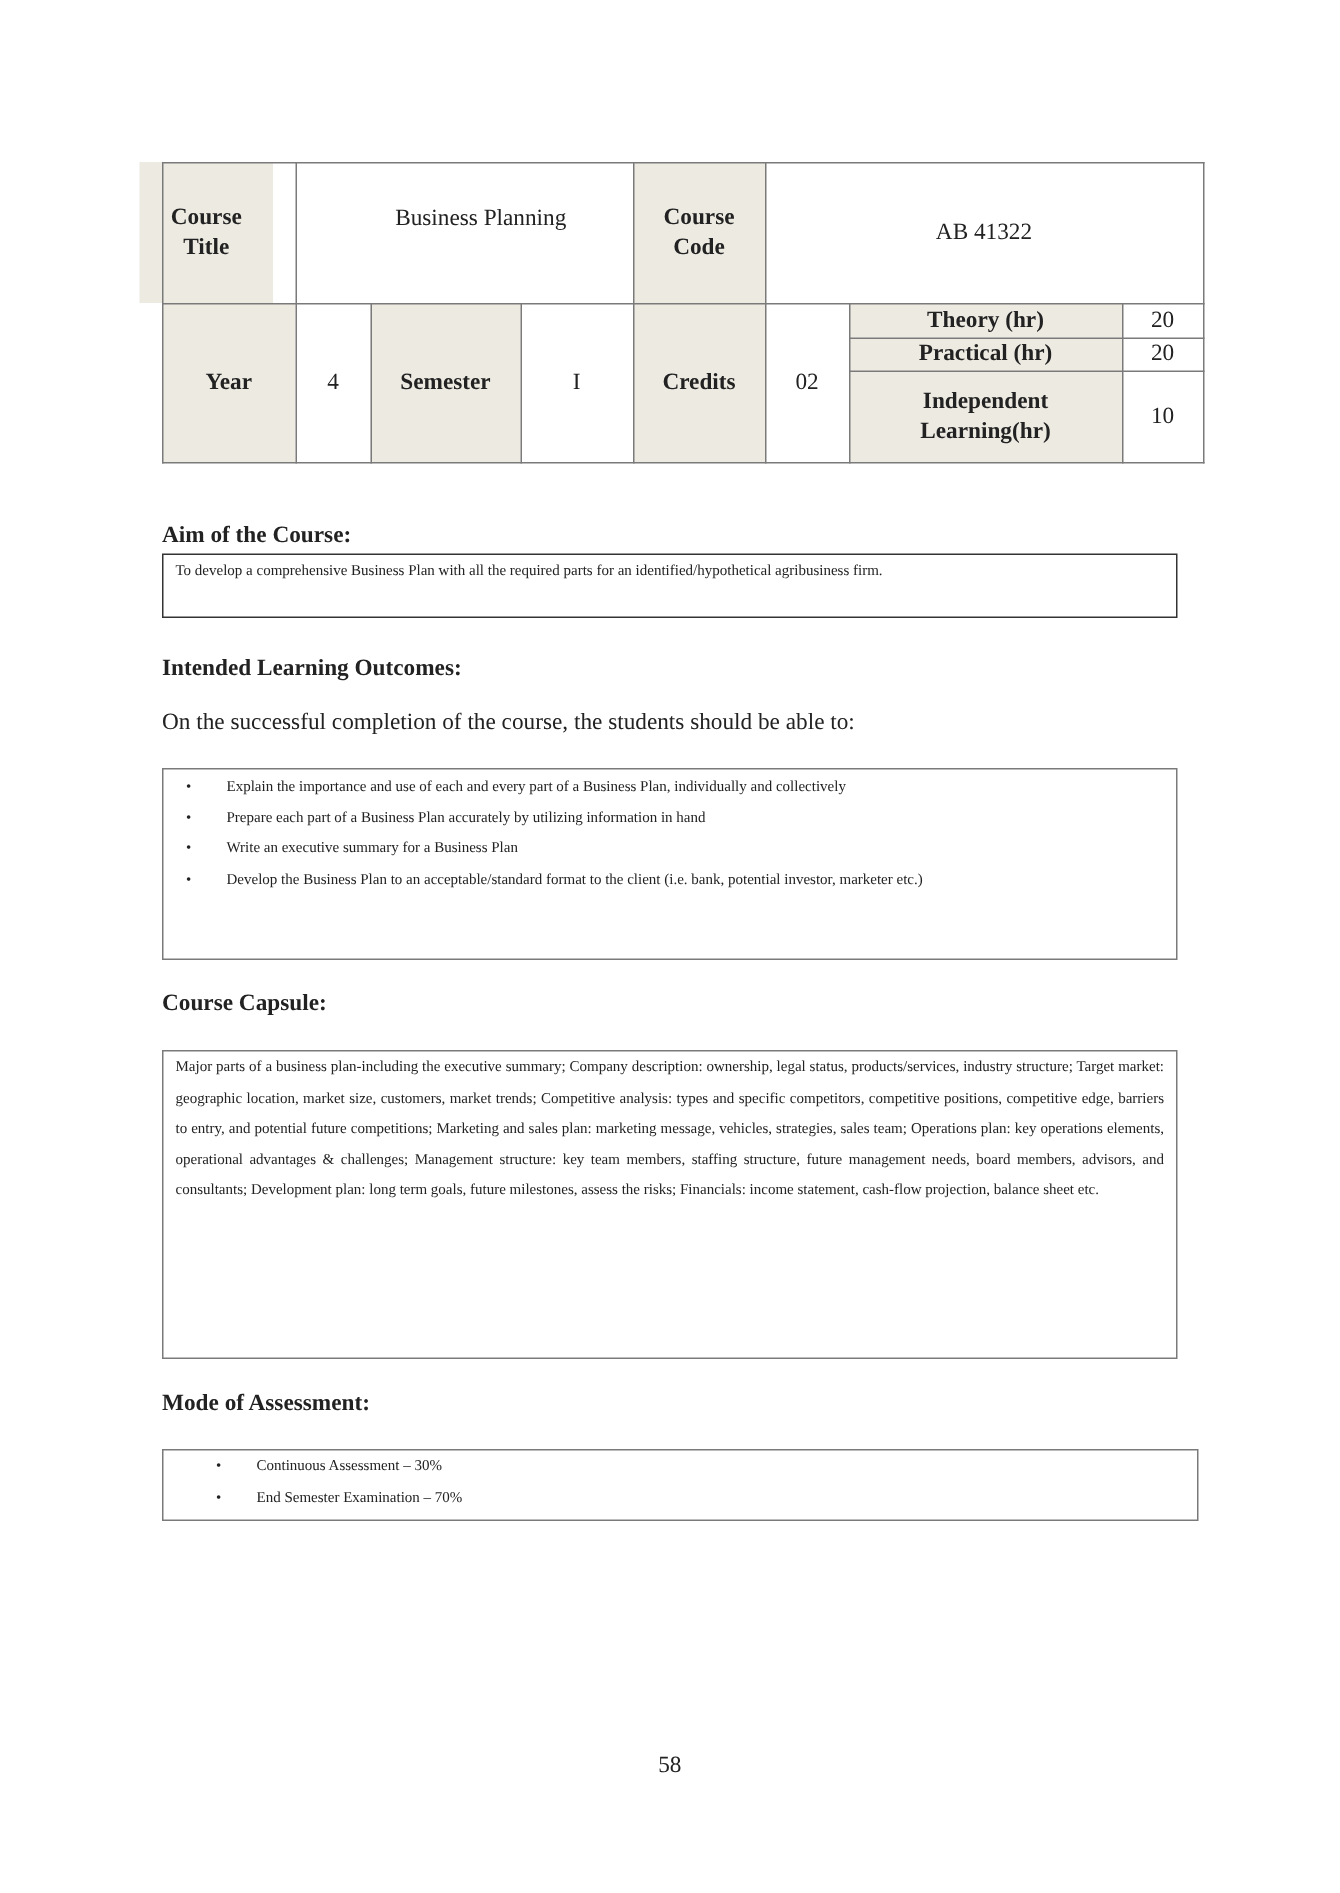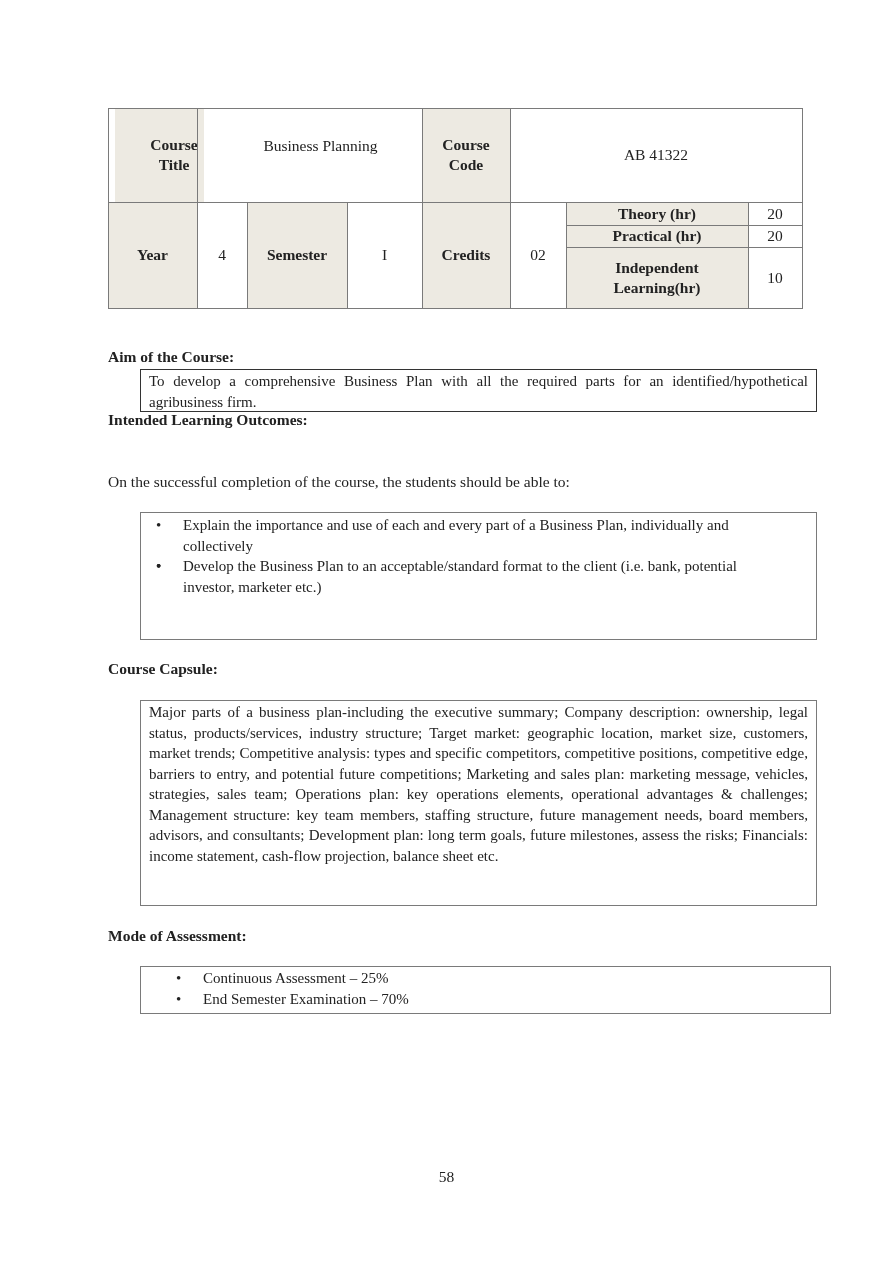--- a/index.html
+++ b/index.html
@@ -6,33 +6,33 @@
   body { width: 893px; height: 1262px; position: relative; overflow: hidden;
          font-family: "Liberation Serif", "DejaVu Serif", serif; color: #222; }
   .abs { position: absolute; text-align: right; }
   .cell { position: absolute; box-sizing: border-box; display: flex; align-items: center;
           justify-content: center; text-align: center; font-size: 15.5px; line-height: 20px; }
   .hdr { background: #edeae2; font-weight: bold; }
   .grid-h { position: absolute; height: 1px; background: #7a7a7a; }
   .grid-v { position: absolute; width: 1px; background: #7a7a7a; }
   .heading { position: absolute; left: 108px; font-weight: bold; font-size: 15.5px; }
   .box { position: absolute; box-sizing: border-box; border: 1px solid #7a7a7a;
-         font-size: 15px; line-height: 20.5px; margin-left: 32px; }
+         font-size: 10px; line-height: 20.5px; }
   .box.dark { border: 1.5px solid #333; }
   .justify { text-align: justify; text-align-last: left; }
   ul.bul { margin: 0; padding: 0; list-style: none; }
   ul.bul li { position: relative; padding-left: 42px; }
   ul.bul li .dot { position: absolute; left: 15px; top: 0; }
 </style>
 </head>
 <body>
 
 <div>
 
-  <div class="cell hdr" style="left:115px;top:108px;width:89px;height:94px;justify-content:flex-end;">
+  <div class="cell hdr" style="left:93px;top:108px;width:89px;height:94px;">
       <span style="width:60px;">Course Title</span>
     </div>
   <div class="cell" style="left:208px;top:108px;width:225px;height:76px;">Business Planning</div>
   <div class="cell hdr" style="left:422px;top:108px;width:88px;height:94px;">
       <span style="width:60px;">Course Code</span>
     </div>
   <div class="cell" style="left:510px;top:108px;width:292px;height:94px;">AB 41322</div>
 
   <div class="cell hdr" style="left:108px;top:202px;width:89px;height:106px;">Year</div>
   <div class="cell" style="left:197px;top:202px;width:50px;height:106px;">4</div>
@@ -62,35 +62,35 @@
   <div class="grid-v" style="left:422px;top:108px;height:201px;"></div>
   <div class="grid-v" style="left:510px;top:108px;height:201px;"></div>
   <div class="grid-v" style="left:566px;top:202px;height:107px;"></div>
   <div class="grid-v" style="left:748px;top:202px;height:107px;"></div>
   <div class="grid-v" style="left:802px;top:108px;height:201px;"></div>
 </div>
 
 <div class="heading" style="top:348px;">Aim of the Course:</div>
 <div class="box dark justify" style="left:108px;top:369px;width:677px;height:43px;padding:1px 8px;">To develop a comprehensive Business Plan with all the required parts for an identified/hypothetical agribusiness firm.</div>
 
-<div class="heading" style="top:411px;">Intended Learning Outcomes:</div>
+<div class="heading" style="top:437px;">Intended Learning Outcomes:</div>
 <div class="abs" style="left:108px;top:473px;font-size:15.5px;">On the successful completion of the course, the students should be able to:</div>
 <div class="box" style="left:108px;top:512px;width:677px;height:128px;padding:2px 28px 0 0;">
   <ul class="bul">
     <li><span class="dot">•</span><span>Explain the importance and use of each and every part of a Business Plan, individually and collectively</span></li>
-    <li><span class="dot">•</span></li>
-    <li><span class="dot">•</span></li>
+    <li><span class="dot">•</span><span>Prepare each part of a Business Plan accurately by utilizing information in hand</span></li>
+    <li><span class="dot">•</span><span>Write an executive summary for a Business Plan</span></li>
     <li><span class="dot">•</span><span>Develop the Business Plan to an acceptable/standard format to the client (i.e. bank, potential investor, marketer etc.)</span></li>
   </ul>
 </div>
 
 <div class="heading" style="top:660px;">Course Capsule:</div>
 <div class="box justify" style="left:108px;top:700px;width:677px;height:206px;padding:1px 8px;">Major parts of a business plan-including the executive summary; Company description: ownership, legal status, products/services, industry structure; Target market: geographic location, market size, customers, market trends; Competitive analysis: types and specific competitors, competitive positions, competitive edge, barriers to entry, and potential future competitions; Marketing and sales plan: marketing message, vehicles, strategies, sales team; Operations plan: key operations elements, operational advantages &amp; challenges; Management structure: key team  members, staffing structure, future management needs, board members, advisors, and consultants; Development plan: long term goals, future milestones, assess the risks; Financials: income statement, cash-flow projection, balance sheet etc.</div>
 
 <div class="heading" style="top:927px;">Mode of Assessment:</div>
 <div class="box" style="left:108px;top:966px;width:691px;height:48px;padding:1px 0 0 20px;">
   <ul class="bul">
-    <li><span class="dot">•</span><span>Continuous Assessment – 25%</span></li>
+    <li><span class="dot">•</span><span>Continuous Assessment – 30%</span></li>
     <li><span class="dot">•</span><span>End Semester Examination – 70%</span></li>
   </ul>
 </div>
 
 <div class="abs" style="left:0;width:893px;top:1168px;text-align:center;font-size:15.5px;font-family:'Liberation Serif',serif;">58</div>
 
 </body></html>

